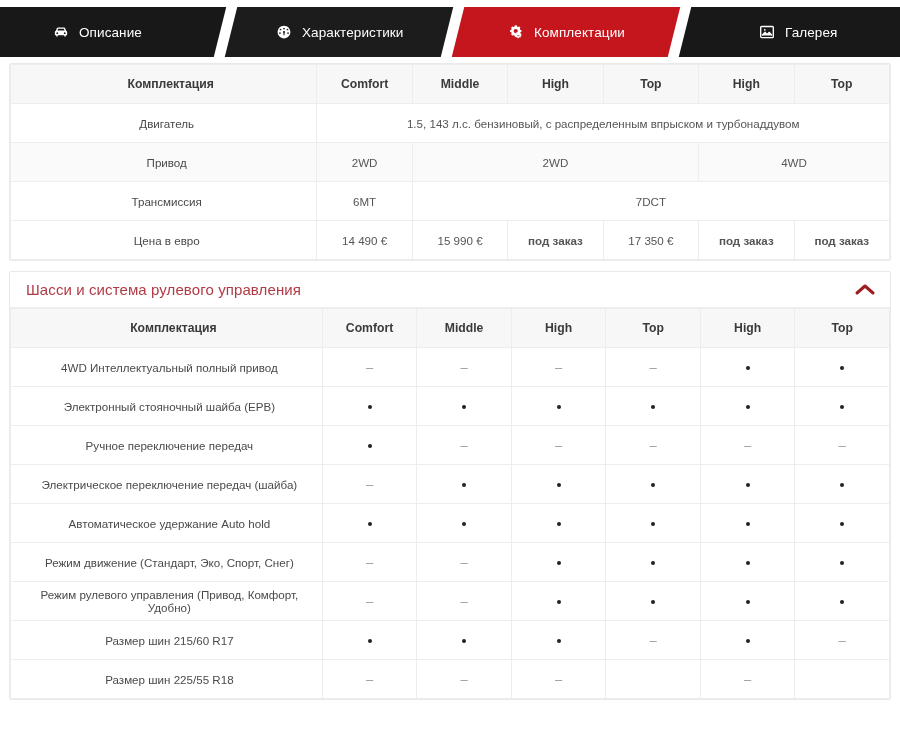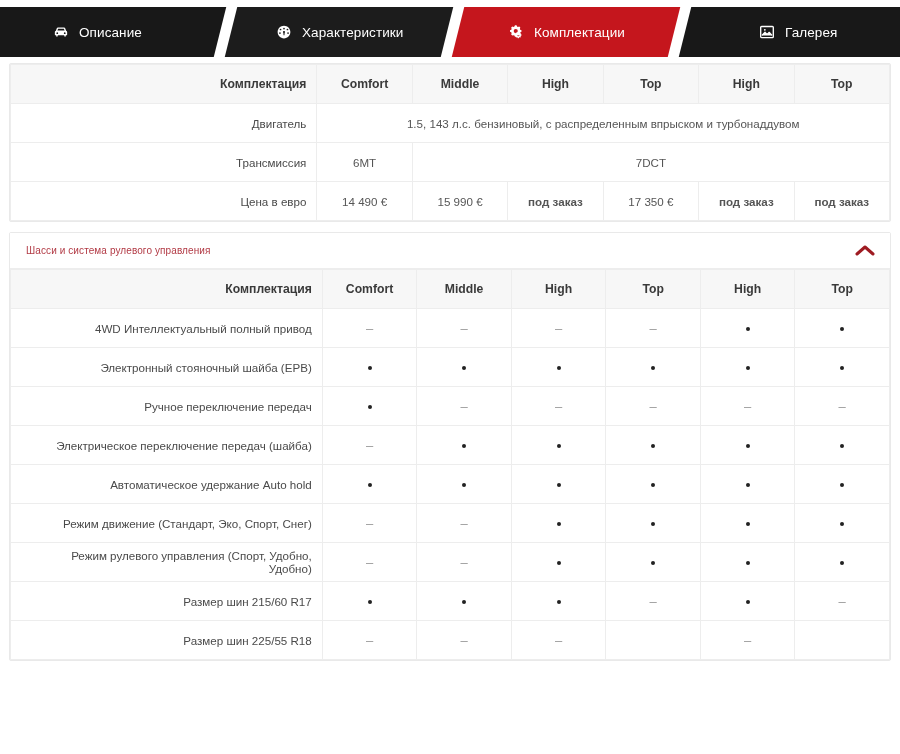--- a/index.html
+++ b/index.html
@@ -87,31 +87,31 @@
   }
   table.spec thead th {
     background: #f7f7f7;
     height: 39px;
     font-weight: bold;
     font-size: 12.2px;
     color: #3a3a3a;
     text-align: center;
   }
   table.spec thead th.namecol {
-    text-align: right;
+    text-align: center;
     padding-left: 24px;
   }
   table.spec tbody td {
     height: 39px;
     text-align: center;
     color: #555555;
     font-size: 11.6px;
   }
   table.spec tbody td.namecol {
-    text-align: right;
+    text-align: center;
     padding-left: 16px;
     color: #4a4a4a;
   }
   table.spec tbody tr.alt td { background: #fafafa; }
 
   
   .t1 col.c0 { width: 305px; }
   .t1 col.cx { width: 95px;  }
 
   
@@ -139,21 +139,21 @@
     display: flex;
     align-items: center;
     justify-content: space-between;
     height: 35px;
     padding: 0 14px 0 16px;
     background: #ffffff;
     border-bottom: 1px solid #ededed;
     cursor: pointer;
   }
   .section-title {
-    font-size: 10px;
+    font-size: 15px;
     color: #b23a45;
     letter-spacing: .1px;
     text-align: right;
   }
   .chevron {
     color: #9e1b22;
     display: inline-flex;
     align-items: center;
   }
   .chevron svg { display: block; }
@@ -234,20 +234,26 @@
         <th>Top</th>
         <th>High</th>
         <th>Top</th>
       </tr>
     </thead>
     <tbody>
       <tr>
         <td class="namecol">Двигатель</td>
         <td colspan="6">1.5, 143 л.с. бензиновый, с распределенным впрыском и турбонаддувом</td>
       </tr>
+      <tr class="alt">
+        <td class="namecol">Привод</td>
+        <td colspan="1">2WD</td>
+        <td colspan="3">2WD</td>
+        <td colspan="2">4WD</td>
+      </tr>
       <tr>
         <td class="namecol">Трансмиссия</td>
         <td colspan="1">6MT</td>
         <td colspan="5">7DCT</td>
       </tr>
       <tr>
         <td class="namecol">Цена в евро</td>
         <td class="pricecell">14 490 €</td>
         <td class="pricecell">15 990 €</td>
         <td class="ordercell">под заказ</td>
@@ -340,21 +346,21 @@
         <tr>
           <td class="namecol">Режим движение (Стандарт, Эко, Спорт, Снег)</td>
           <td><span class="dash">–</span></td>
           <td><span class="dash">–</span></td>
           <td><span class="dot"></span></td>
           <td><span class="dot"></span></td>
           <td><span class="dot"></span></td>
           <td><span class="dot"></span></td>
         </tr>
         <tr>
-          <td class="namecol">Режим рулевого управления (Спорт, Удобно, Удобно)</td>
+          <td class="namecol">Режим рулевого управления (Привод, Комфорт, Удобно)</td>
           <td><span class="dash">–</span></td>
           <td><span class="dash">–</span></td>
           <td><span class="dot"></span></td>
           <td><span class="dot"></span></td>
           <td><span class="dot"></span></td>
           <td><span class="dot"></span></td>
         </tr>
         <tr>
           <td class="namecol">Размер шин 215/60 R17</td>
           <td><span class="dot"></span></td>

